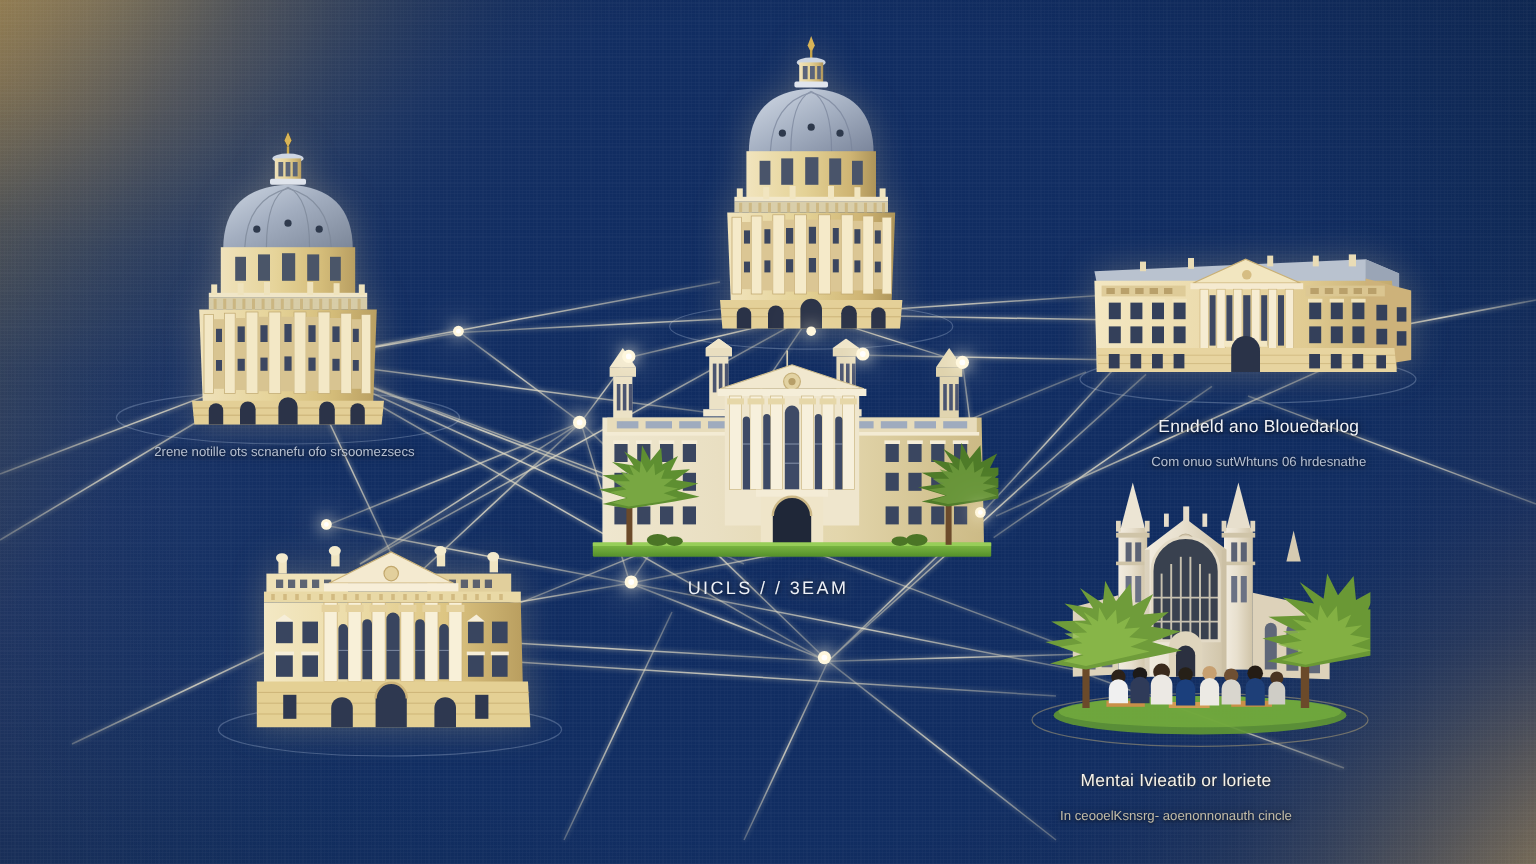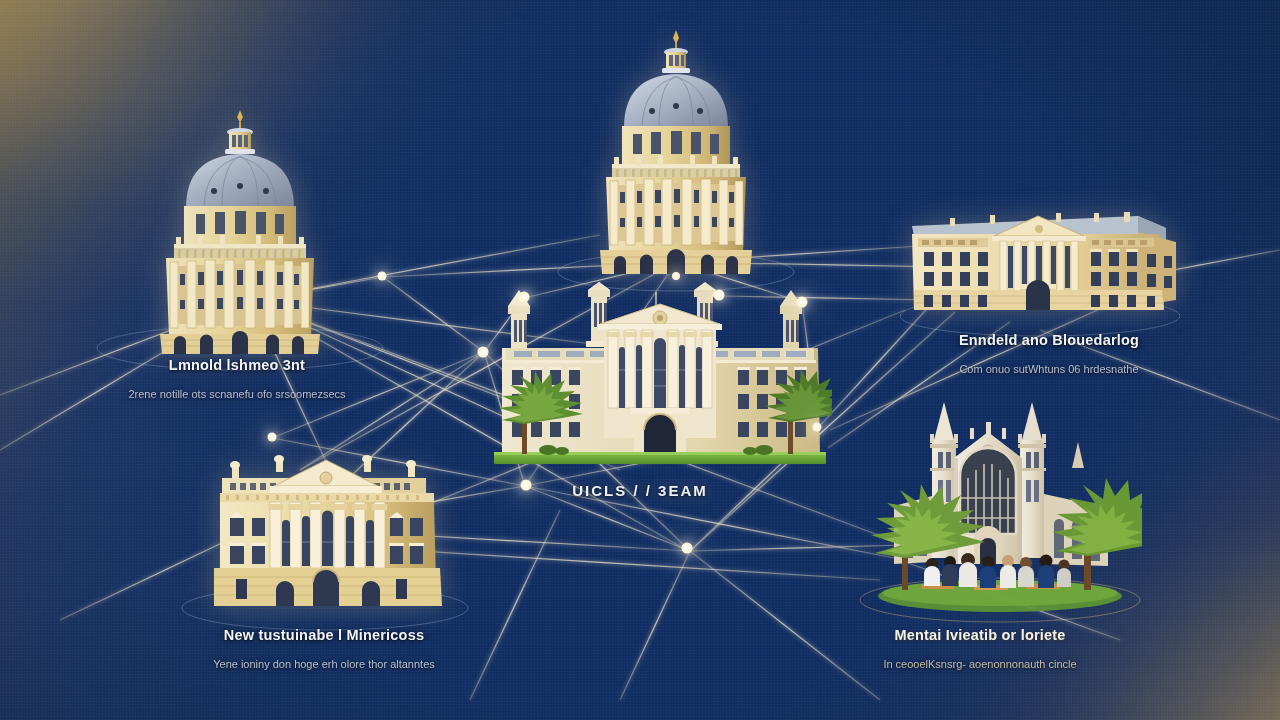--- a/index.html
+++ b/index.html
@@ -36,33 +36,33 @@
   svg.layer { position:absolute; inset:0; width:1280px; height:720px; }
   svg.netlines { z-index:3; }
   svg.nodes { z-index:6; }
   svg.ellipses { z-index:2; }
 
   .label {
     position:absolute; z-index:9; text-align:center; pointer-events:none;
     text-shadow:0 1px 3px rgba(0,0,0,.75), 0 0 10px rgba(0,0,0,.5);
   }
   .label .ttl {
-    display:block; font-size:14.5px; font-weight:bold; color:#f2f3f6;
-    letter-spacing:.2px; line-height:1.15; filter:blur(0.35px);
+    display:block; font-size:14.5px; font-weight:normal; color:#f2f3f6;
+    letter-spacing:.2px; line-height:1.15; filter:blur(0.35px);margin-top:16px;
   }
   .label .sub {
     display:block; font-size:11px; font-weight:400; color:#c3cbd9;
     margin-top:14px; line-height:1.2; filter:blur(0.55px); opacity:.92;
   }
   .label.warm .ttl { color:#f6f2e8; text-shadow:0 1px 3px rgba(60,45,15,.7); }
   .label.warm .sub { color:#cfc6ad;text-align:center; }
 
   .centerlabel {
     position:absolute; z-index:10; text-align:center; pointer-events:none;
-    color:#eef1f7; font-size:15px; font-weight:bold; letter-spacing:2px;
+    color:#eef1f7; font-size:15px; font-weight:normal; letter-spacing:2px;
     text-shadow:0 1px 4px rgba(0,0,0,.8), 0 0 14px rgba(255,240,200,.35);
     filter:blur(0.4px);
   }
 
   
   .bld { position:absolute; z-index:4; }
   .glow-soft { filter: drop-shadow(0 0 14px rgba(255,225,160,.25)); }
 </style>
 </head>
 <body>
@@ -1042,33 +1042,28 @@
         <circle cx="817" cy="427" r="2"></circle>
       <circle cx="526" cy="485" r="2.4"></circle>
         <circle cx="687" cy="548" r="2.4"></circle>
       <circle cx="272" cy="437" r="2"></circle>
     </g>
   </svg>
 
   <div class="centerlabel" style="left:0; right:0; top:482px;">UICLS / / 3EAM</div>
 
   <div class="label" style="left:117px; top:357px; width:240px;">
-    <span class="ttl">Lmnold lshmeo 3nt</span>
     <span class="sub">2rene notille ots scnanefu ofo srsoomezsecs</span>
   </div>
 
   <div class="label" style="left:929px; top:332px; width:240px;">
     <span class="ttl">Enndeld ano Blouedarlog</span>
     <span class="sub">Com onuo sutWhtuns 06 hrdesnathe</span>
   </div>
 
-  <div class="label" style="left:204px; top:627px; width:240px;">
-    <span class="ttl">New tustuinabe l Minericoss</span>
-    <span class="sub">Yene ioniny don hoge erh olore thor altanntes</span>
-  </div>
 
   <div class="label warm" style="left:860px; top:627px; width:240px;">
     <span class="ttl">Mentai Ivieatib or loriete</span>
     <span class="sub">In ceooelKsnsrg- aoenonnonauth cincle</span>
   </div>
 
   <div class="vignette"></div>
   <div class="grain"></div>
 </div>
 

